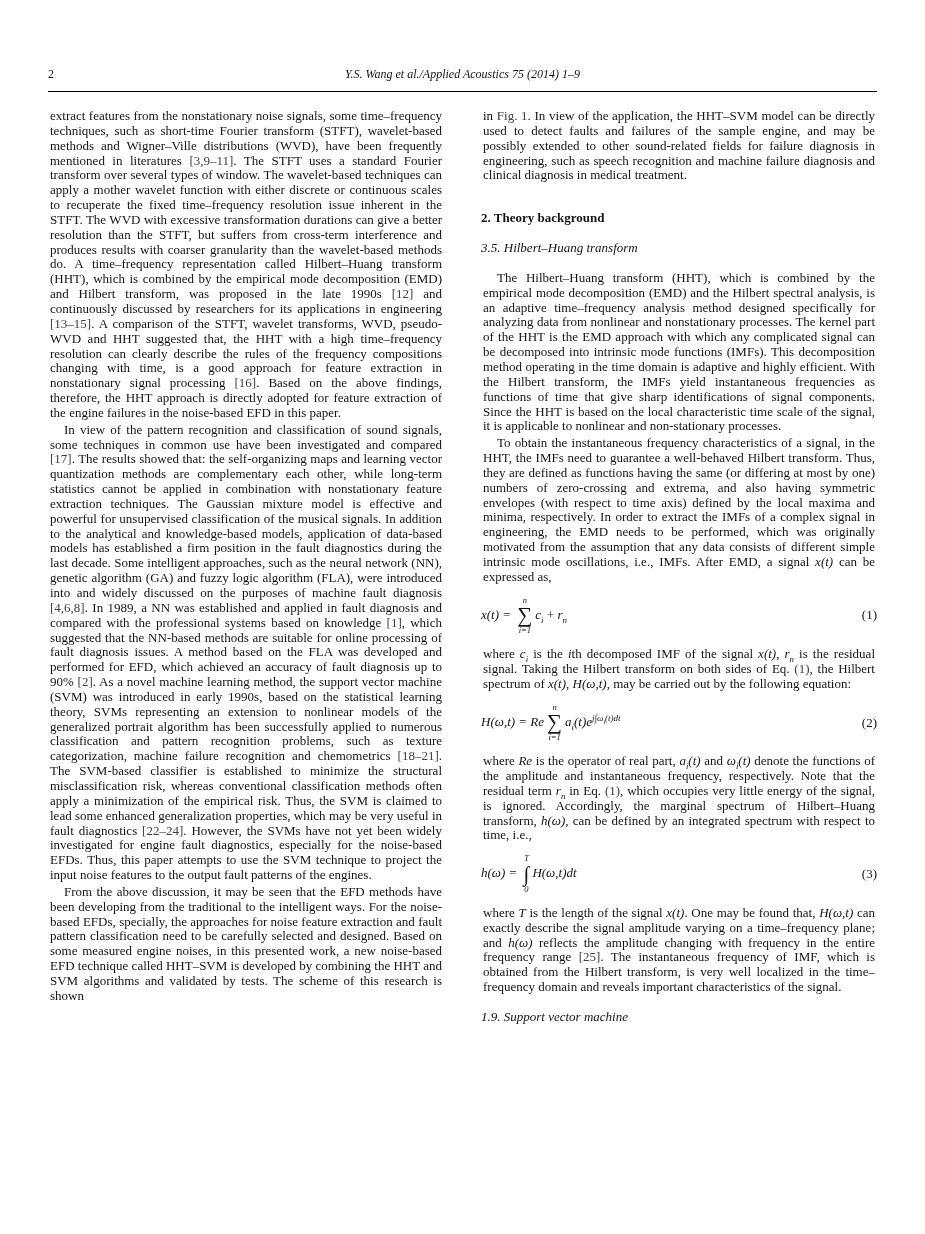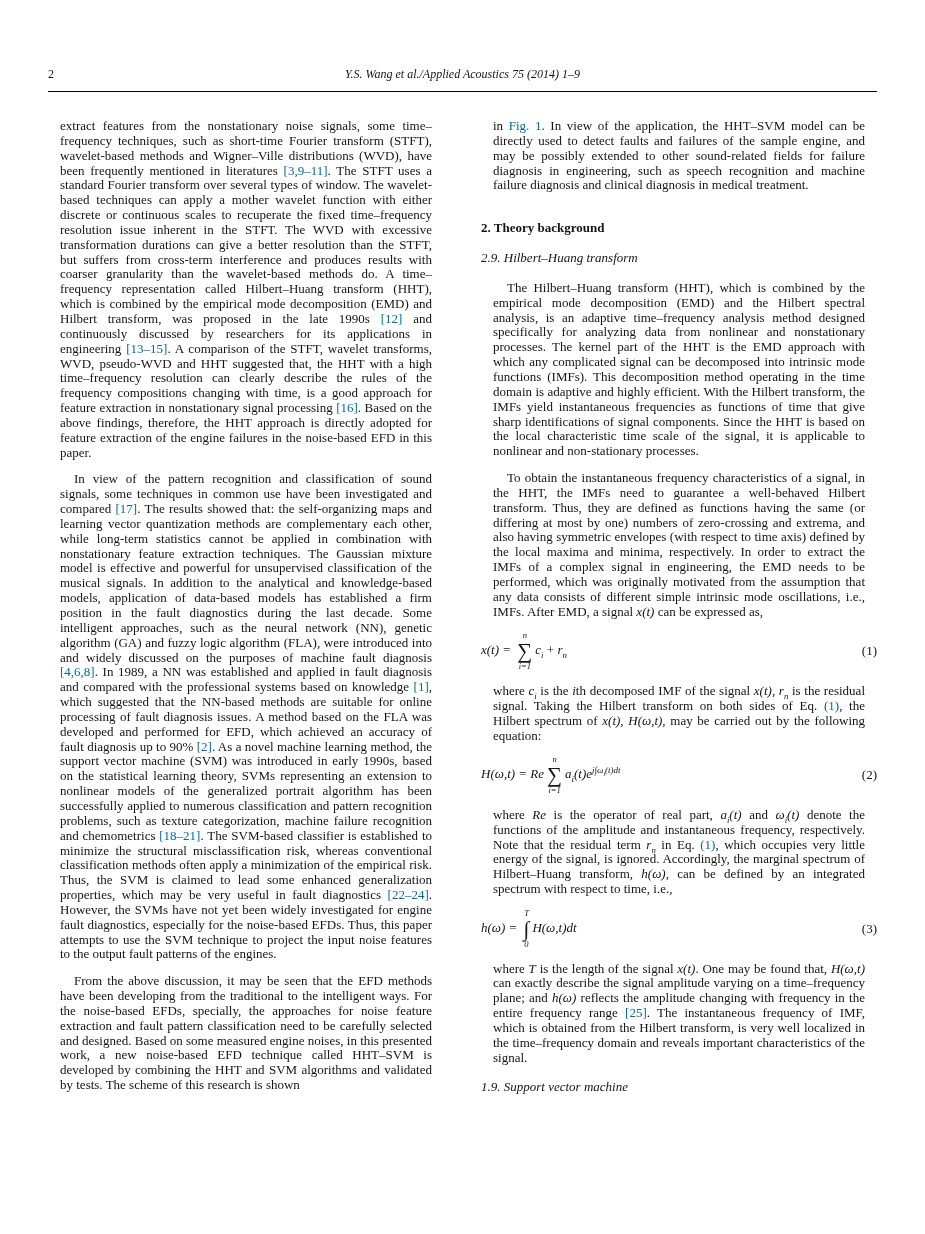--- a/index.html
+++ b/index.html
@@ -35,24 +35,24 @@
     gap: 37px;
     margin-top: 15px;
   }
   .col {
     width: 396px;
     font-size: 13px;
     line-height: 14.85px;
     text-align: justify;
     hyphens: auto;
   }
-  p.para { margin: 12px; }
+  p.para { margin: 2px; }
   p.indent { text-indent: 14px; }
   .it { font-style: italic; }
-  .cite { color: #0369a1; cursor: pointer; }
+  .cite { color: #404040; cursor: pointer; }
   .h2 { font-weight: 700; margin: 28px 0 14px; }
   .h3 { font-style: italic; margin: 15px 0 15px; }
   sub, sup { line-height: 0; }
   sub { font-size: 68%; }
   .equation {
     display: flex;
     align-items: center;
     justify-content: space-between;
     margin: 11px 0;
   }
@@ -80,21 +80,21 @@
     </div>
     <div class="cols">
       <div class="col">
           <p class="para"><span>extract features from the nonstationary noise signals, some time–frequency techniques, such as short-time Fourier transform (STFT), wavelet-based methods and Wigner–Ville distributions (WVD), have been frequently mentioned in literatures </span><span class="cite">[3,9–11]</span><span>. The STFT uses a standard Fourier transform over several types of window. The wavelet-based techniques can apply a mother wavelet function with either discrete or continuous scales to recuperate the fixed time–frequency resolution issue inherent in the STFT. The WVD with excessive transformation durations can give a better resolution than the STFT, but suffers from cross-term interference and produces results with coarser granularity than the wavelet-based methods do. A time–frequency representation called Hilbert–Huang transform (HHT), which is combined by the empirical mode decomposition (EMD) and Hilbert transform, was proposed in the late 1990s </span><span class="cite">[12]</span><span> and continuously discussed by researchers for its applications in engineering </span><span class="cite">[13–15]</span><span>. A comparison of the STFT, wavelet transforms, WVD, pseudo-WVD and HHT suggested that, the HHT with a high time–frequency resolution can clearly describe the rules of the frequency compositions changing with time, is a good approach for feature extraction in nonstationary signal processing </span><span class="cite">[16]</span><span>. Based on the above findings, therefore, the HHT approach is directly adopted for feature extraction of the engine failures in the noise-based EFD in this paper.</span></p>
           <p class="para indent"><span>In view of the pattern recognition and classification of sound signals, some techniques in common use have been investigated and compared </span><span class="cite">[17]</span><span>. The results showed that: the self-organizing maps and learning vector quantization methods are complementary each other, while long-term statistics cannot be applied in combination with nonstationary feature extraction techniques. The Gaussian mixture model is effective and powerful for unsupervised classification of the musical signals. In addition to the analytical and knowledge-based models, application of data-based models has established a firm position in the fault diagnostics during the last decade. Some intelligent approaches, such as the neural network (NN), genetic algorithm (GA) and fuzzy logic algorithm (FLA), were introduced into and widely discussed on the purposes of machine fault diagnosis </span><span class="cite">[4,6,8]</span><span>. In 1989, a NN was established and applied in fault diagnosis and compared with the professional systems based on knowledge </span><span class="cite">[1]</span><span>, which suggested that the NN-based methods are suitable for online processing of fault diagnosis issues. A method based on the FLA was developed and performed for EFD, which achieved an accuracy of fault diagnosis up to 90% </span><span class="cite">[2]</span><span>. As a novel machine learning method, the support vector machine (SVM) was introduced in early 1990s, based on the statistical learning theory, SVMs representing an extension to nonlinear models of the generalized portrait algorithm has been successfully applied to numerous classification and pattern recognition problems, such as texture categorization, machine failure recognition and chemometrics </span><span class="cite">[18–21]</span><span>. The SVM-based classifier is established to minimize the structural misclassification risk, whereas conventional classification methods often apply a minimization of the empirical risk. Thus, the SVM is claimed to lead some enhanced generalization properties, which may be very useful in fault diagnostics </span><span class="cite">[22–24]</span><span>. However, the SVMs have not yet been widely investigated for engine fault diagnostics, especially for the noise-based EFDs. Thus, this paper attempts to use the SVM technique to project the input noise features to the output fault patterns of the engines.</span></p>
           <p class="para indent"><span>From the above discussion, it may be seen that the EFD methods have been developing from the traditional to the intelligent ways. For the noise-based EFDs, specially, the approaches for noise feature extraction and fault pattern classification need to be carefully selected and designed. Based on some measured engine noises, in this presented work, a new noise-based EFD technique called HHT–SVM is developed by combining the HHT and SVM algorithms and validated by tests. The scheme of this research is shown</span></p>
         </div>
       <div class="col">
           <p class="para"><span>in </span><span class="cite">Fig. 1</span><span>. In view of the application, the HHT–SVM model can be directly used to detect faults and failures of the sample engine, and may be possibly extended to other sound-related fields for failure diagnosis in engineering, such as speech recognition and machine failure diagnosis and clinical diagnosis in medical treatment.</span></p>
           <div class="h2">2. Theory background</div>
-          <div class="h3">2.9. Hilbert–Huang transform</div>
+          <div class="h3">3.5. Hilbert–Huang transform</div>
           <p class="para indent"><span>The Hilbert–Huang transform (HHT), which is combined by the empirical mode decomposition (EMD) and the Hilbert spectral analysis, is an adaptive time–frequency analysis method designed specifically for analyzing data from nonlinear and nonstationary processes. The kernel part of the HHT is the EMD approach with which any complicated signal can be decomposed into intrinsic mode functions (IMFs). This decomposition method operating in the time domain is adaptive and highly efficient. With the Hilbert transform, the IMFs yield instantaneous frequencies as functions of time that give sharp identifications of signal components. Since the HHT is based on the local characteristic time scale of the signal, it is applicable to nonlinear and non-stationary processes.</span></p>
           <p class="para indent"><span>To obtain the instantaneous frequency characteristics of a signal, in the HHT, the IMFs need to guarantee a well-behaved Hilbert transform. Thus, they are defined as functions having the same (or differing at most by one) numbers of zero-crossing and extrema, and also having symmetric envelopes (with respect to time axis) defined by the local maxima and minima, respectively. In order to extract the IMFs of a complex signal in engineering, the EMD needs to be performed, which was originally motivated from the assumption that any data consists of different simple intrinsic mode oscillations, i.e., IMFs. After EMD, a signal </span><span class="it">x(t)</span><span> can be expressed as,</span></p>
           <div class="equation">
             <span class="eq-main"><span class="it">x(t) = </span><span class="eq-limits">
                 <span class="lim">n</span>
                 <span class="sym">∑</span>
                 <span class="lim">i=1</span>
               </span><span class="it">c</span><sub class="it">i</sub><span> + </span><span class="it">r</span><sub class="it">n</sub></span>
             <span class="eq-num">(1)</span>
           </div>

